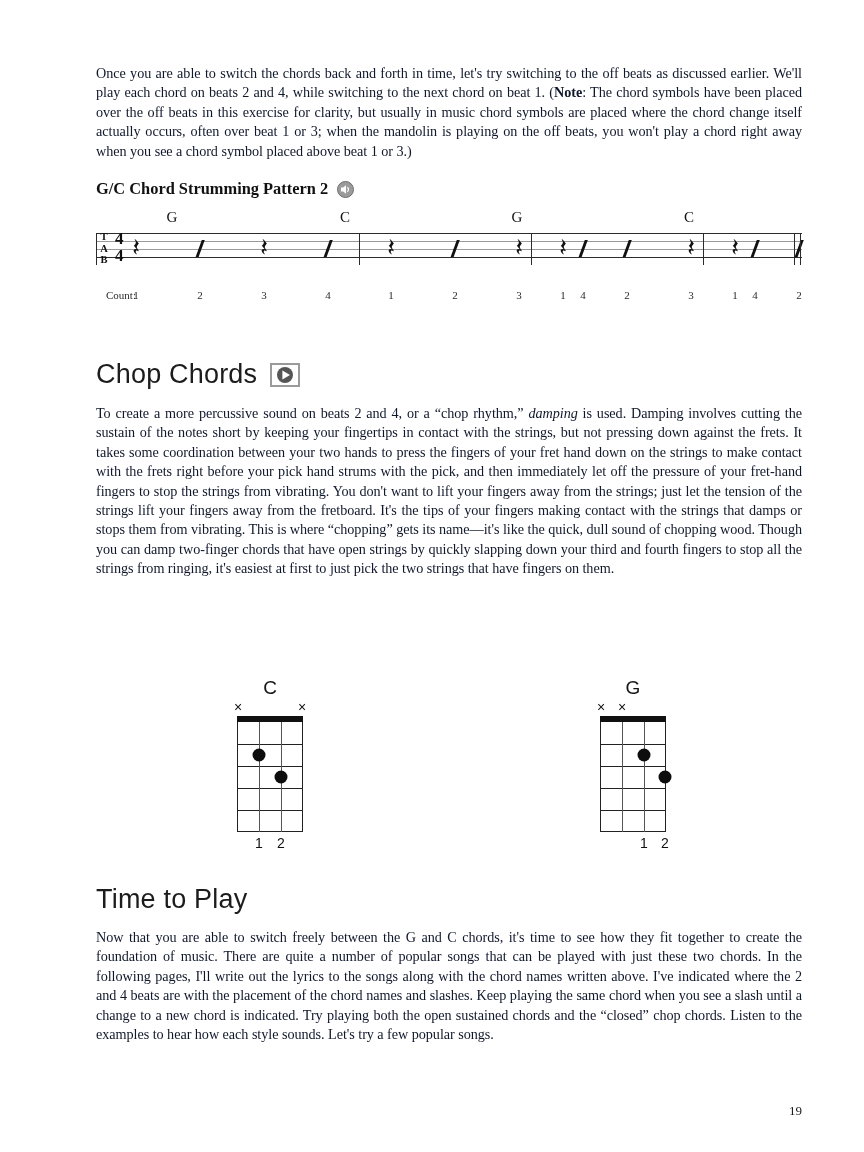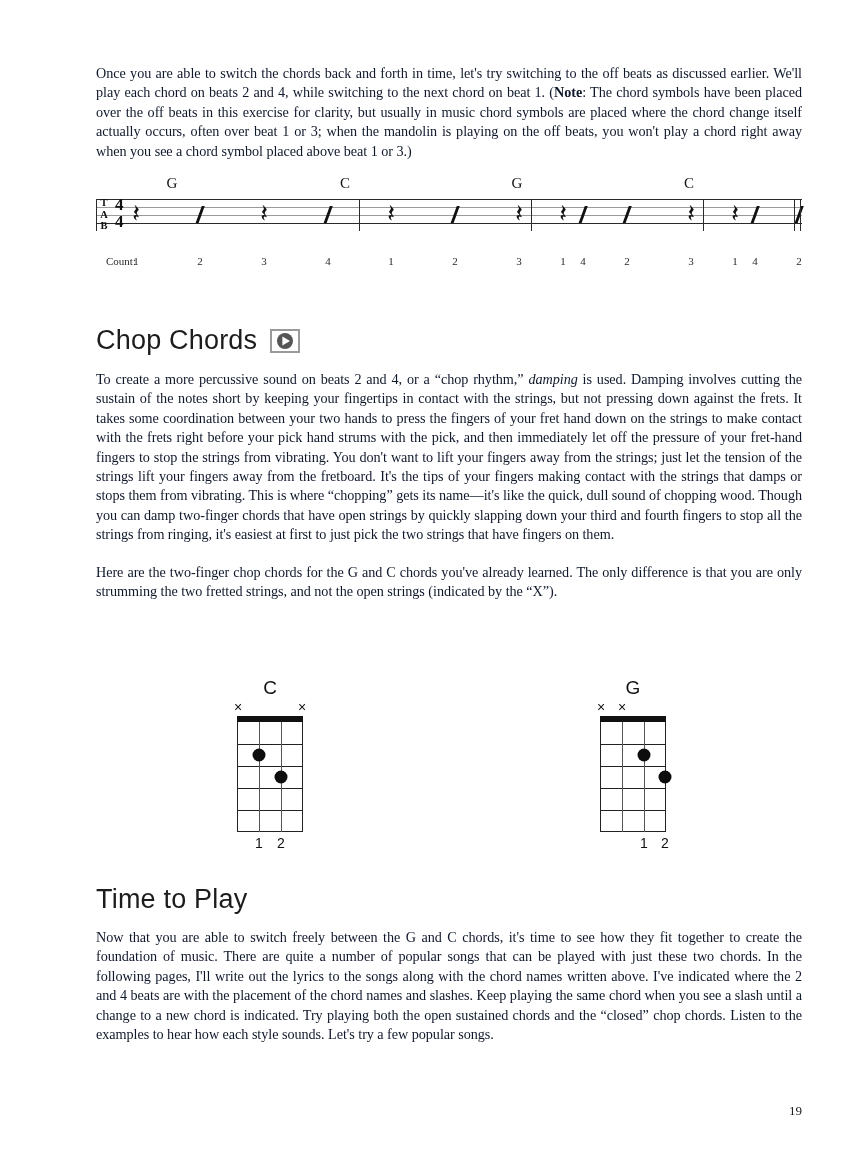--- a/index.html
+++ b/index.html
@@ -276,20 +276,31 @@
 </style>
 </head>
 <body>
 
 <div class="page">
 
   <div class="content">
 
     <p class="body"><span>Once you are able to switch the chords back and forth in time, let's try switching to the off beats as discussed earlier. We'll play each chord on beats 2 and 4, while switching to the next chord on beat 1. (</span><b>Note</b><span>: The chord symbols have been placed over the off beats in this exercise for clarity, but usually in music chord symbols are placed where the chord change itself actually occurs, often over beat 1 or 3; when the mandolin is playing on the off beats, you won't play a chord right away when you see a chord symbol placed above beat 1 or 3.)</span></p>
 
+    <div class="subhead" style="margin-top:18px;">
+      <span class="subhead-text">G/C Chord Strumming Pattern 2</span>
+      <span class="audio-icon">
+        <svg width="17" height="17" viewBox="0 0 17 17">
+          <circle cx="8.5" cy="8.5" r="8" fill="#9b9b9b"></circle>
+          <circle cx="8.5" cy="8.5" r="8" fill="none" stroke="#6e6e6e" stroke-width="1"></circle>
+          <path d="M4 6.5 L6.2 6.5 L9 4.2 L9 12.8 L6.2 10.5 L4 10.5 Z" fill="#ffffff"></path>
+          <path d="M10.4 6.2 a3.3 3.3 0 0 1 0 4.6" fill="none" stroke="#ffffff" stroke-width="1.1"></path>
+        </svg>
+      </span>
+    </div>
 
     <div class="staff-block">
 
       <div class="chordrow">
         <span style="left:76px;">G</span>
         <span style="left:249px;">C</span>
         <span style="left:421px;">G</span>
         <span style="left:593px;">C</span>
       </div>
 
@@ -366,21 +377,20 @@
           <rect x="0.5" y="0.5" width="29" height="23" fill="#ffffff" stroke="#9a9a9a" stroke-width="3"></rect>
           <rect x="4" y="3" width="22" height="18" fill="#ffffff"></rect>
           <circle cx="15" cy="12" r="8" fill="#555555"></circle>
           <path d="M12.4 7.6 L20 12 L12.4 16.4 Z" fill="#ffffff"></path>
         </svg>
       </span>
     </div>
 
     <p class="body" style="margin-top:14px;"><span>To create a more percussive sound on beats 2 and 4, or a “chop rhythm,” </span><i>damping</i><span> is used. Damping involves cutting the sustain of the notes short by keeping your fingertips in contact with the strings, but not pressing down against the frets. It takes some coordination between your two hands to press the fingers of your fret hand down on the strings to make contact with the frets right before your pick hand strums with the pick, and then immediately let off the pressure of your fret-hand fingers to stop the strings from vibrating. You don't want to lift your fingers away from the strings; just let the tension of the strings lift your fingers away from the fretboard. It's the tips of your fingers making contact with the strings that damps or stops them from vibrating. This is where “chopping” gets its name—it's like the quick, dull sound of chopping wood. Though you can damp two-finger chords that have open strings by quickly slapping down your third and fourth fingers to stop all the strings from ringing, it's easiest at first to just pick the two strings that have fingers on them.</span></p>
 
-    <p class="body" style="margin-top:18px;">Here are the two-finger chop chords for the G and C chords you've already learned. The only difference is that you are only strumming the two fretted strings, and not the open strings (indicated by the “X”).</p>
   </div>
 
   <div class="diagrams">
 
     <div class="diagram" style="left:114px;">
       <div class="name">C</div>
       <div class="marks">
         <span style="left:1px;">×</span>
         <span style="left:65px;">×</span>
       </div>

